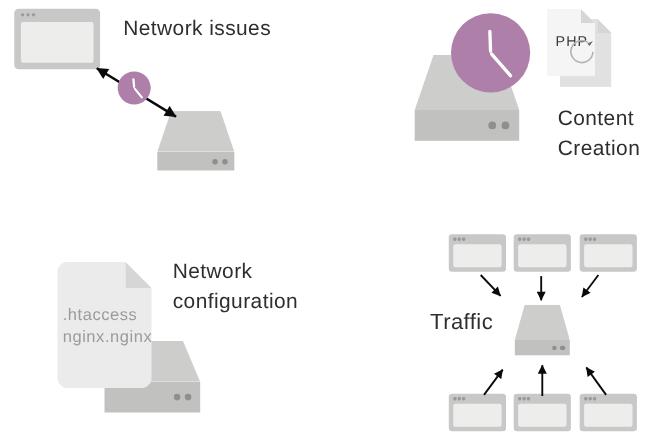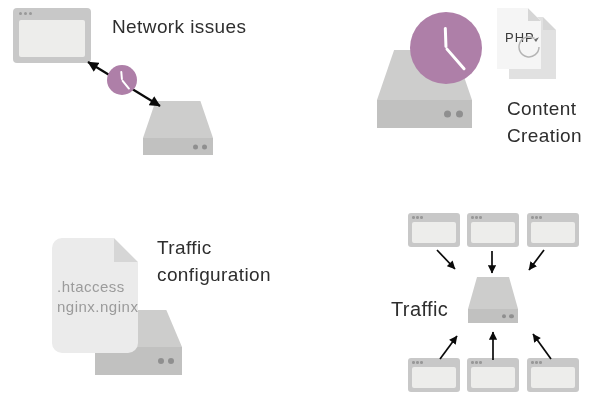--- a/index.html
+++ b/index.html
@@ -134,21 +134,21 @@
           <i></i>
         </div>
     </div>
     <div class="doc" style="left:52px;top:238px;width:86px;height:115px;--fold:24px;z-index:2;border-radius:10px;">
       <div class="fold"></div>
       <div class="conf-list" style="left:5px;top:39px;">
         <div>.htaccess</div>
         <div>nginx.nginx</div>
       </div>
     </div>
-    <div class="label" style="left:157px;top:234px;width:140px;">Traffic configuration</div>
+    <div class="label" style="left:157px;top:234px;width:140px;">Network configuration</div>
   </div>
 
   <div class="section">
     <div class="window sm" style="left:408px;top:213px;width:52px;height:34px;">
       <div class="wdots">
           <i></i>
           <i></i>
           <i></i>
         </div>
       <div class="wbody"></div>
@@ -163,21 +163,21 @@
     </div>
     <div class="window sm" style="left:527px;top:213px;width:52px;height:34px;">
       <div class="wdots">
           <i></i>
           <i></i>
           <i></i>
         </div>
       <div class="wbody"></div>
     </div>
 
-    <div class="label big" style="left:391px;top:296px;">Traffic</div>
+    <div class="label big" style="left:391px;top:280px;">Traffic</div>
 
     <div class="server" style="left:468px;top:277px;width:50px;height:46px;--topH:32px;--frontH:14px;--dot:4.5px;--dgap:3px;">
       <div class="stop"></div>
       <div class="sfront"></div>
       <div class="sdots">
           <i></i>
           <i></i>
         </div>
     </div>
 

